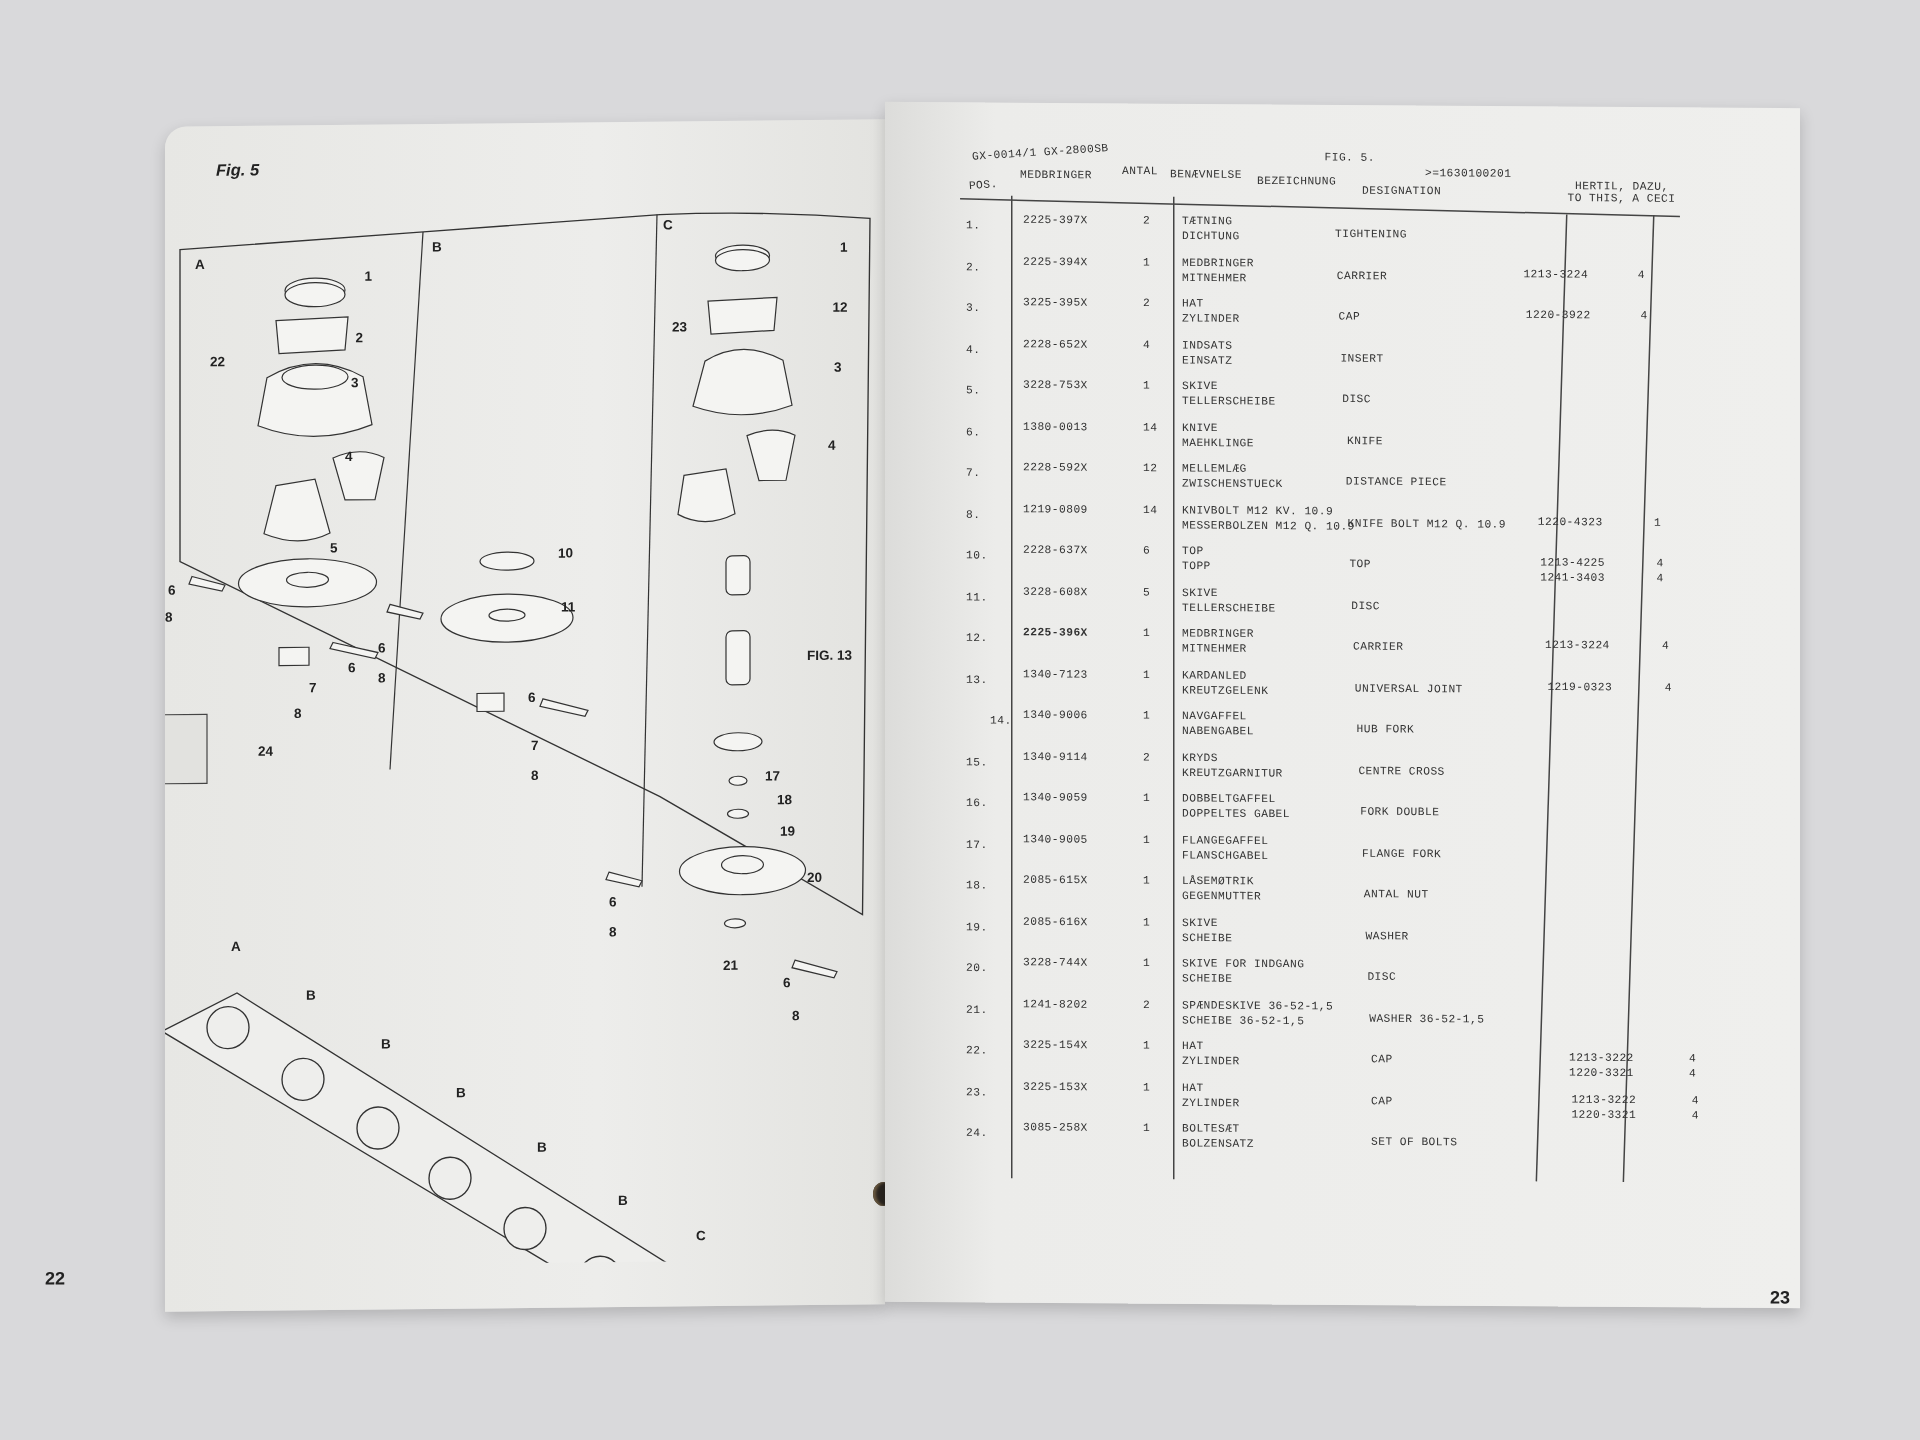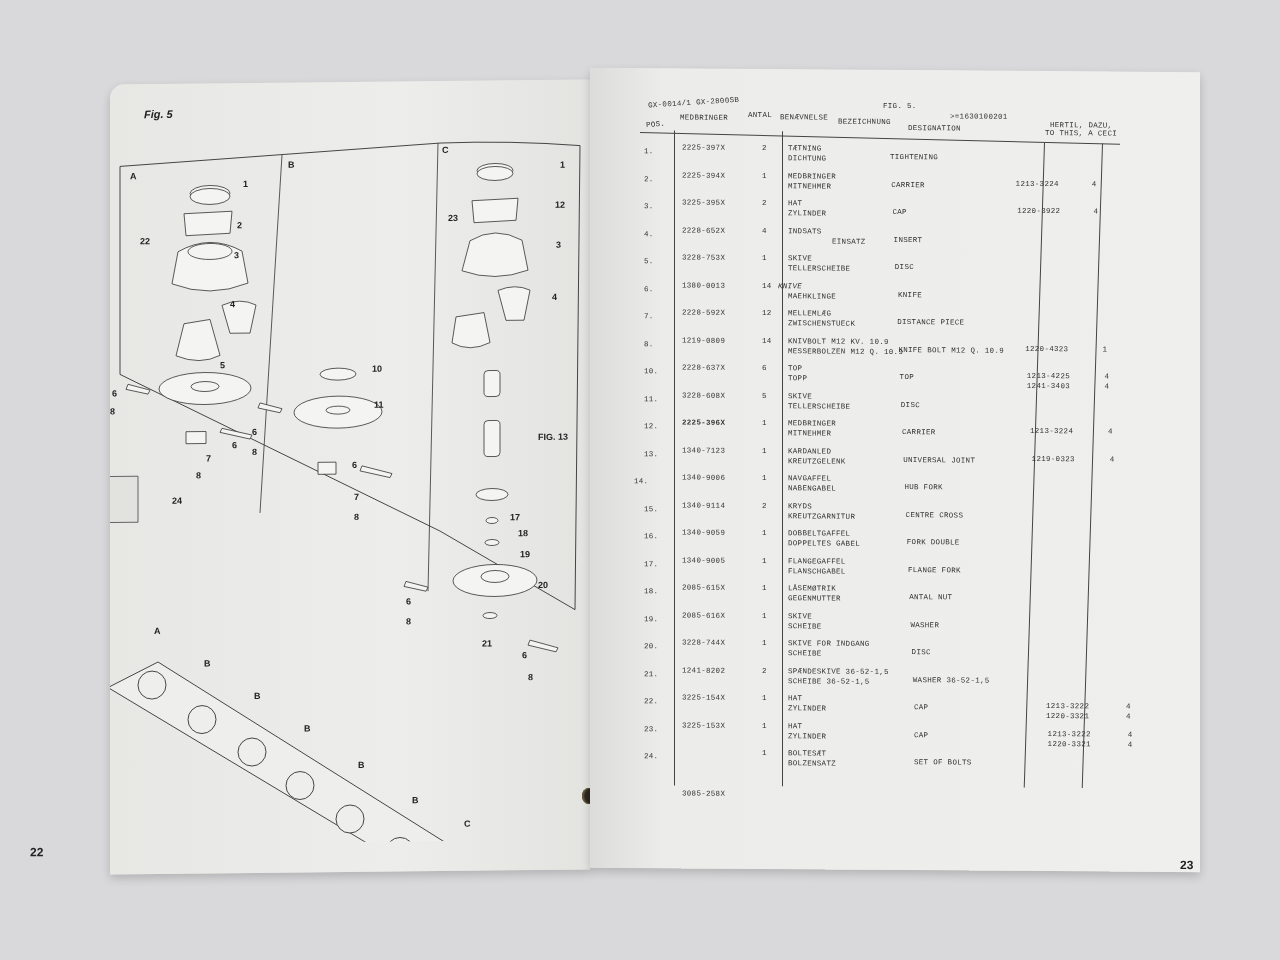--- a/index.html
+++ b/index.html
@@ -198,40 +198,40 @@
         <div class="cell" style="left: 198px; top: 10px;">ZYLINDER</div>
         <div class="cell" style="left: 302.4px; top: 8px;">CAP</div>
         <div class="cell" style="left: 427.2px; top: 6px;">1220-3922</div>
         <div class="cell" style="left: 503.6px; top: 6px;">4</div>
       </div>
       <div class="row mono" style="top: 156.5px;">
         <div class="cell" style="left: 54px; top: 4px;">4.</div>
         <div class="cell" style="left: 92px; top: 0px;">2228-652X</div>
         <div class="cell" style="left: 172px; top: 0px;">4</div>
         <div class="cell" style="left: 198px; top: 0px;">INDSATS</div>
-        <div class="cell" style="left: 198px; top: 10px; margin-left: 44px;">EINSATZ</div>
+        <div class="cell" style="left: 198px; top: 10px;">EINSATZ</div>
         <div class="cell" style="left: 303.6px; top: 8px;">INSERT</div>
         <div class="cell" style="left: 428.8px; top: 6px;"></div>
         <div class="cell" style="left: 505.4px; top: 6px;"></div>
       </div>
       <div class="row mono" style="top: 184px;">
         <div class="cell" style="left: 54px; top: 4px;">5.</div>
         <div class="cell" style="left: 92px; top: 0px;">3228-753X</div>
         <div class="cell" style="left: 172px; top: 0px;">1</div>
         <div class="cell" style="left: 198px; top: 0px;">SKIVE</div>
         <div class="cell" style="left: 198px; top: 10px;">TELLERSCHEIBE</div>
         <div class="cell" style="left: 304.8px; top: 8px;">DISC</div>
         <div class="cell" style="left: 430.4px; top: 6px;"></div>
         <div class="cell" style="left: 507.2px; top: 6px;"></div>
       </div>
       <div class="row mono" style="top: 211.5px;">
         <div class="cell" style="left: 54px; top: 4px;">6.</div>
         <div class="cell" style="left: 92px; top: 0px;">1380-0013</div>
         <div class="cell" style="left: 172px; top: 0px;">14</div>
-        <div class="cell" style="left: 188px; top: 0px; font-style: italic;">KNIVE</div>
+        <div class="cell" style="left: 198px; top: 0px;">KNIVE</div>
         <div class="cell" style="left: 198px; top: 10px;">MAEHKLINGE</div>
         <div class="cell" style="left: 290px; top: 8px; padding-left: 18px;">KNIFE</div>
         <div class="cell" style="left: 432px; top: 6px;"></div>
         <div class="cell" style="left: 509px; top: 6px;"></div>
       </div>
       <div class="row mono" style="top: 239px;">
         <div class="cell" style="left: 54px; top: 4px;">7.</div>
         <div class="cell" style="left: 92px; top: 0px;">2228-592X</div>
         <div class="cell" style="left: 172px; top: 0px;">12</div>
         <div class="cell" style="left: 198px; top: 0px;">MELLEMLÆG</div>
@@ -286,21 +286,21 @@
         <div class="cell" style="left: 54px; top: 4px;">13.</div>
         <div class="cell" style="left: 92px; top: 0px;">1340-7123</div>
         <div class="cell" style="left: 172px; top: 0px;">1</div>
         <div class="cell" style="left: 198px; top: 0px;">KARDANLED</div>
         <div class="cell" style="left: 198px; top: 10px;">KREUTZGELENK</div>
         <div class="cell" style="left: 313.2px; top: 8px;">UNIVERSAL JOINT</div>
         <div class="cell" style="left: 441.6px; top: 6px;">1219-0323</div>
         <div class="cell" style="left: 519.8px; top: 6px;">4</div>
       </div>
       <div class="row mono" style="top: 404px;">
-        <div class="cell" style="left: 44px; top: 4px;">14.</div>
+        <div class="cell" style="left: 70px; top: 4px;">14.</div>
         <div class="cell" style="left: 92px; top: 0px;">1340-9006</div>
         <div class="cell" style="left: 172px; top: 0px;">1</div>
         <div class="cell" style="left: 198px; top: 0px;">NAVGAFFEL</div>
         <div class="cell" style="left: 198px; top: 10px;">NABENGABEL</div>
         <div class="cell" style="left: 314.4px; top: 8px;">HUB FORK</div>
         <div class="cell" style="left: 443.2px; top: 6px;"></div>
         <div class="cell" style="left: 521.6px; top: 6px;"></div>
       </div>
       <div class="row mono" style="top: 431.5px;">
         <div class="cell" style="left: 54px; top: 4px;">15.</div>
@@ -391,21 +391,21 @@
         <div class="cell" style="left: 198px; top: 0px;">HAT</div>
         <div class="cell" style="left: 198px; top: 10px;">ZYLINDER</div>
         <div class="cell" style="left: 324px; top: 8px;">CAP</div>
         <div class="cell" style="left: 457.6px; top: 6px;">1213-3222
 1220-3321</div>
         <div class="cell" style="left: 537.8px; top: 6px;">4
 4</div>
       </div>
       <div class="row mono" style="top: 679px;">
         <div class="cell" style="left: 54px; top: 4px;">24.</div>
-        <div class="cell" style="left: 92px; top: 0px; margin-top: 41px;">3085-258X</div>
+        <div class="cell" style="left: 92px; top: 0px;">3085-258X</div>
         <div class="cell" style="left: 172px; top: 0px;">1</div>
         <div class="cell" style="left: 198px; top: 0px;">BOLTESÆT</div>
         <div class="cell" style="left: 198px; top: 10px;">BOLZENSATZ</div>
         <div class="cell" style="left: 324px; top: 8px;">SET OF BOLTS</div>
         <div class="cell" style="left: 459.2px; top: 6px;"></div>
         <div class="cell" style="left: 539.6px; top: 6px;"></div>
       </div>
     </div>
 
   <div class="page-num" style="left:590px;top:786px;">23</div>

